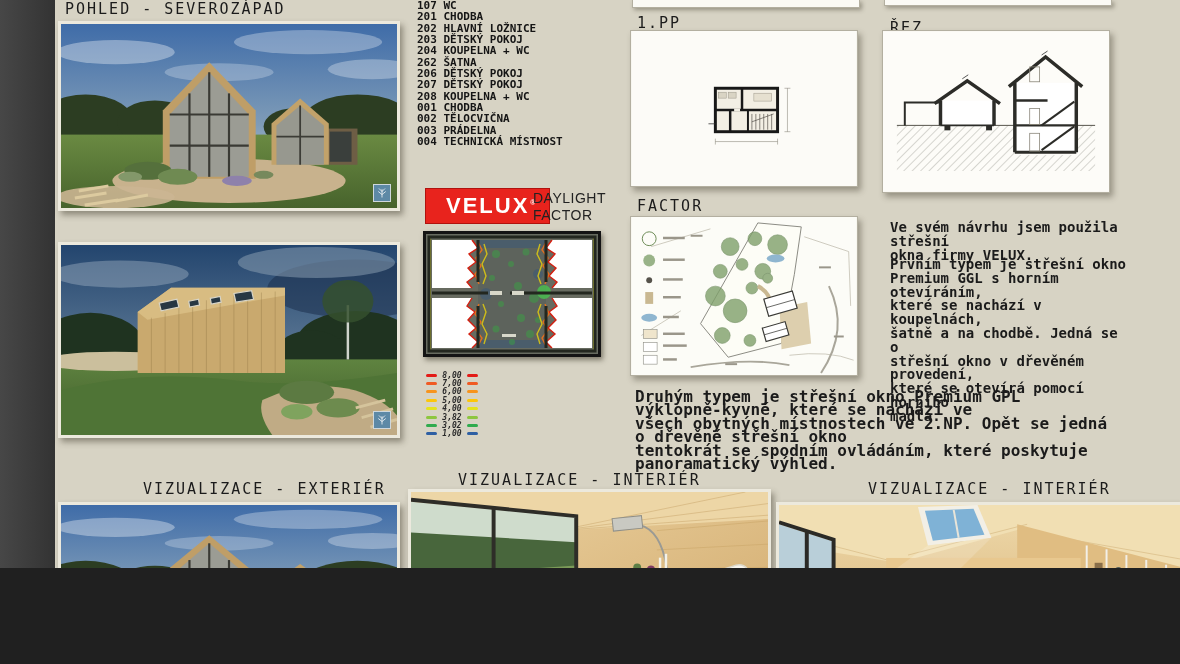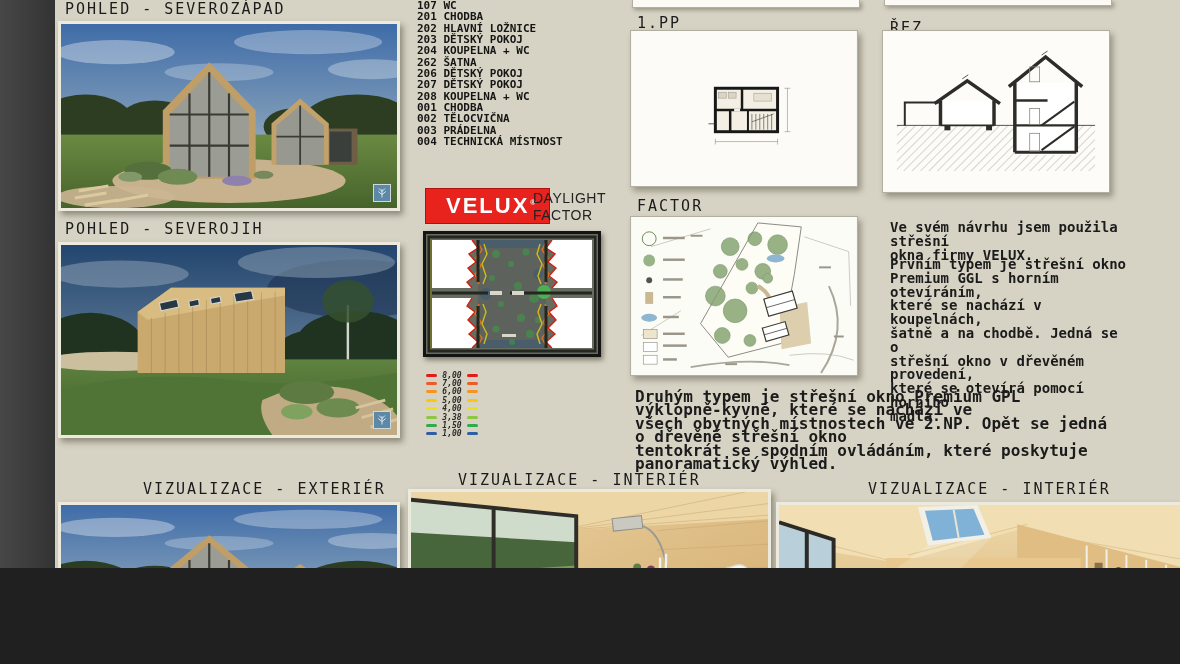--- a/index.html
+++ b/index.html
@@ -121,21 +121,20 @@
             <path d="M8,14 V3"></path>
             <path d="M8,6 L4,2"></path>
             <path d="M8,6 L12,2"></path>
             <path d="M8,10 L3,6"></path>
             <path d="M8,10 L13,6"></path>
           </g>
         </svg>
     </span>
   </div>
 
-  <div class="h" style="left:65px;top:220px;">POHLED - SEVEROJIH</div>
 
   <div class="render" style="left:58px;top:242px;width:342px;height:196px;">
     <svg viewBox="0 0 342 196" preserveAspectRatio="none">
       <defs>
         <linearGradient id="gsky2" x1="0" y1="0" x2="0" y2="1">
           <stop offset="0" stop-color="#23456e"></stop>
             <stop offset=".6" stop-color="#5e7a96"></stop>
             <stop offset="1" stop-color="#9fb0bc"></stop>
         </linearGradient>
         <linearGradient id="glawn2" x1="0" y1="0" x2="0" y2="1">
@@ -316,27 +315,27 @@
       </div>
 
       <div class="legend-row">
         <span class="dash" style="background-color: rgb(230, 227, 29);"></span>
         <span class="lv">4,00</span>
         <span class="dash" style="background-color: rgb(230, 227, 29);"></span>
       </div>
 
       <div class="legend-row">
         <span class="dash" style="background-color: rgb(141, 198, 63);"></span>
-        <span class="lv">3,38</span>
+        <span class="lv">3,82</span>
         <span class="dash" style="background-color: rgb(141, 198, 63);"></span>
       </div>
 
       <div class="legend-row">
         <span class="dash" style="background-color: rgb(47, 171, 78);"></span>
-        <span class="lv">1,50</span>
+        <span class="lv">3,02</span>
         <span class="dash" style="background-color: rgb(47, 171, 78);"></span>
       </div>
 
       <div class="legend-row">
         <span class="dash" style="background-color: rgb(46, 95, 163);"></span>
         <span class="lv">1,00</span>
         <span class="dash" style="background-color: rgb(46, 95, 163);"></span>
       </div>
     </div>
 

